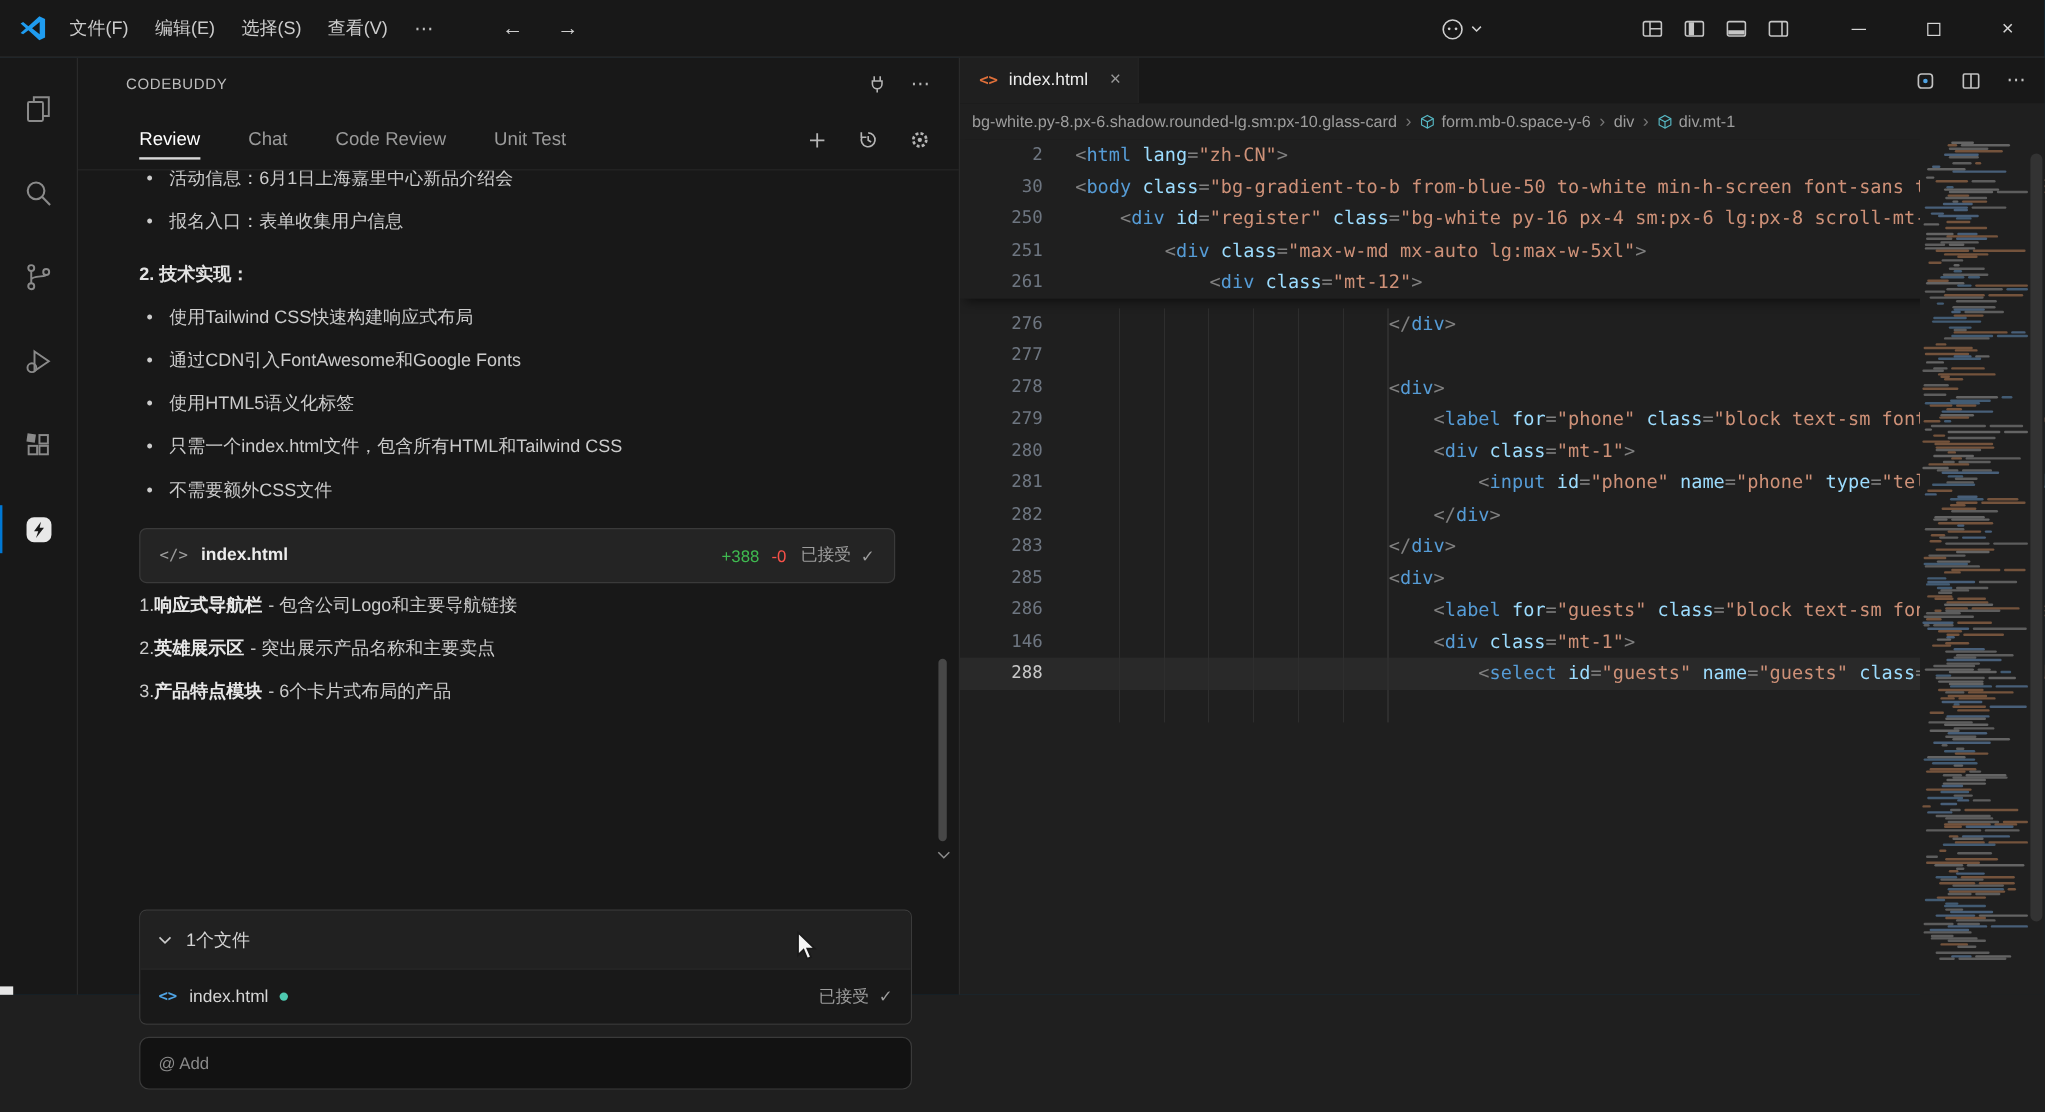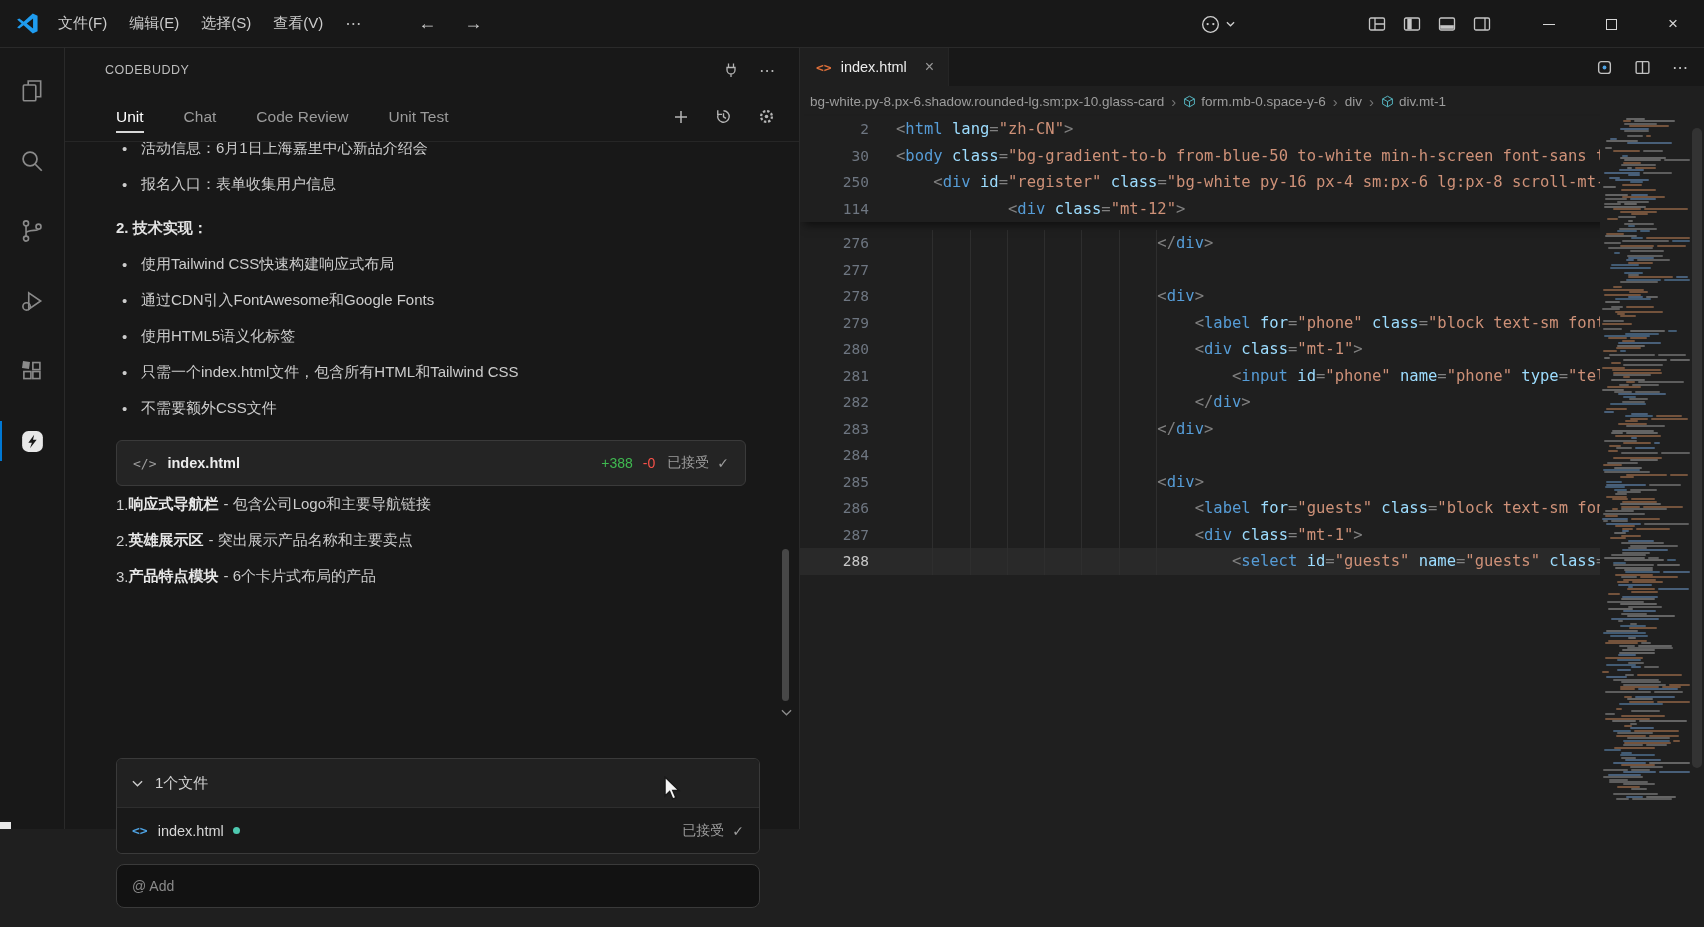--- a/index.html
+++ b/index.html
@@ -234,21 +234,21 @@
         <span>
           <svg width="16" height="16" viewBox="0 0 16 16" fill="none" stroke="currentColor" stroke-width="1.3">
               <path d="M5.5 1.5v4M10.5 1.5v4M4 5.5h8v2.5a4 4 0 0 1-8 0zM8 12v3"></path>
             </svg>
         </span>
         <span>⋯</span>
       </span>
     </div>
 
     <div class="sb-tabs">
-      <span class="sb-tab active">Unit</span>
+      <span class="sb-tab active">Review</span>
       <span class="sb-tab">Chat</span>
       <span class="sb-tab">Code Review</span>
       <span class="sb-tab">Unit Test</span>
       <span class="sb-tab-icons">
         <span>
           <svg width="16" height="16" viewBox="0 0 16 16" fill="none" stroke="currentColor" stroke-width="1.5">
               <path d="M8 2v12M2 8h12"></path>
             </svg>
         </span>
         <span>
@@ -405,38 +405,38 @@
             </svg>
           </span>
         <span>div.mt-1</span>
       </span>
     </div>
 
     <div class="ed-sticky" id="sticky-lines">
         <div class="code-row"><span class="ln">2</span><span class="cl"><span class="tk-pu">&lt;</span><span class="tk-tg">html</span><span class="tk-pl"> </span><span class="tk-at">lang</span><span class="tk-pu">=</span><span class="tk-st">"zh-CN"</span><span class="tk-pu">&gt;</span></span></div>
         <div class="code-row"><span class="ln">30</span><span class="cl"><span class="tk-pu">&lt;</span><span class="tk-tg">body</span><span class="tk-pl"> </span><span class="tk-at">class</span><span class="tk-pu">=</span><span class="tk-st">"bg-gradient-to-b from-blue-50 to-white min-h-screen font-sans text-gray-900"</span></span></div>
         <div class="code-row"><span class="ln">250</span><span class="cl">    <span class="tk-pu">&lt;</span><span class="tk-tg">div</span><span class="tk-pl"> </span><span class="tk-at">id</span><span class="tk-pu">=</span><span class="tk-st">"register"</span><span class="tk-pl"> </span><span class="tk-at">class</span><span class="tk-pu">=</span><span class="tk-st">"bg-white py-16 px-4 sm:px-6 lg:px-8 scroll-mt-16"</span><span class="tk-pu">&gt;</span></span></div>
-        <div class="code-row"><span class="ln">114</span><span class="cl">            <span class="tk-pu">&lt;</span><span class="tk-tg">div</span><span class="tk-pl"> </span><span class="tk-at">class</span><span class="tk-pu">=</span><span class="tk-st">"mt-12"</span><span class="tk-pu">&gt;</span></span></div>
+        <div class="code-row"><span class="ln">251</span><span class="cl">        <span class="tk-pu">&lt;</span><span class="tk-tg">div</span><span class="tk-pl"> </span><span class="tk-at">class</span><span class="tk-pu">=</span><span class="tk-st">"max-w-md mx-auto lg:max-w-5xl"</span><span class="tk-pu">&gt;</span></span></div>
+        <div class="code-row"><span class="ln">261</span><span class="cl">            <span class="tk-pu">&lt;</span><span class="tk-tg">div</span><span class="tk-pl"> </span><span class="tk-at">class</span><span class="tk-pu">=</span><span class="tk-st">"mt-12"</span><span class="tk-pu">&gt;</span></span></div>
       </div>
 
     <div class="ed-code">
       <div class="guides"></div>
       <div id="code-lines">
           <div class="code-row"><span class="ln">276</span><span class="cl">                            <span class="tk-pu">&lt;/</span><span class="tk-tg">div</span><span class="tk-pu">&gt;</span></span></div>
           <div class="code-row"><span class="ln">277</span><span class="cl"></span></div>
           <div class="code-row"><span class="ln">278</span><span class="cl">                            <span class="tk-pu">&lt;</span><span class="tk-tg">div</span><span class="tk-pu">&gt;</span></span></div>
           <div class="code-row"><span class="ln">279</span><span class="cl">                                <span class="tk-pu">&lt;</span><span class="tk-tg">label</span><span class="tk-pl"> </span><span class="tk-at">for</span><span class="tk-pu">=</span><span class="tk-st">"phone"</span><span class="tk-pl"> </span><span class="tk-at">class</span><span class="tk-pu">=</span><span class="tk-st">"block text-sm font-medium text-gray-700"</span></span></div>
           <div class="code-row"><span class="ln">280</span><span class="cl">                                <span class="tk-pu">&lt;</span><span class="tk-tg">div</span><span class="tk-pl"> </span><span class="tk-at">class</span><span class="tk-pu">=</span><span class="tk-st">"mt-1"</span><span class="tk-pu">&gt;</span></span></div>
           <div class="code-row"><span class="ln">281</span><span class="cl">                                    <span class="tk-pu">&lt;</span><span class="tk-tg">input</span><span class="tk-pl"> </span><span class="tk-at">id</span><span class="tk-pu">=</span><span class="tk-st">"phone"</span><span class="tk-pl"> </span><span class="tk-at">name</span><span class="tk-pu">=</span><span class="tk-st">"phone"</span><span class="tk-pl"> </span><span class="tk-at">type</span><span class="tk-pu">=</span><span class="tk-st">"tel"</span><span class="tk-pl"> </span><span class="tk-at">autocomplete</span></span></div>
           <div class="code-row"><span class="ln">282</span><span class="cl">                                <span class="tk-pu">&lt;/</span><span class="tk-tg">div</span><span class="tk-pu">&gt;</span></span></div>
           <div class="code-row"><span class="ln">283</span><span class="cl">                            <span class="tk-pu">&lt;/</span><span class="tk-tg">div</span><span class="tk-pu">&gt;</span></span></div>
-          <div class="code-row"><span class="ln">284</span><span class="cl"></span></div>
           <div class="code-row"><span class="ln">285</span><span class="cl">                            <span class="tk-pu">&lt;</span><span class="tk-tg">div</span><span class="tk-pu">&gt;</span></span></div>
           <div class="code-row"><span class="ln">286</span><span class="cl">                                <span class="tk-pu">&lt;</span><span class="tk-tg">label</span><span class="tk-pl"> </span><span class="tk-at">for</span><span class="tk-pu">=</span><span class="tk-st">"guests"</span><span class="tk-pl"> </span><span class="tk-at">class</span><span class="tk-pu">=</span><span class="tk-st">"block text-sm font-medium text-gray-700"</span></span></div>
-          <div class="code-row"><span class="ln">287</span><span class="cl">                                <span class="tk-pu">&lt;</span><span class="tk-tg">div</span><span class="tk-pl"> </span><span class="tk-at">class</span><span class="tk-pu">=</span><span class="tk-st">"mt-1"</span><span class="tk-pu">&gt;</span></span></div>
+          <div class="code-row"><span class="ln">146</span><span class="cl">                                <span class="tk-pu">&lt;</span><span class="tk-tg">div</span><span class="tk-pl"> </span><span class="tk-at">class</span><span class="tk-pu">=</span><span class="tk-st">"mt-1"</span><span class="tk-pu">&gt;</span></span></div>
           <div class="code-row current"><span class="ln">288</span><span class="cl">                                    <span class="tk-pu">&lt;</span><span class="tk-tg">select</span><span class="tk-pl"> </span><span class="tk-at">id</span><span class="tk-pu">=</span><span class="tk-st">"guests"</span><span class="tk-pl"> </span><span class="tk-at">name</span><span class="tk-pu">=</span><span class="tk-st">"guests"</span><span class="tk-pl"> </span><span class="tk-at">class</span><span class="tk-pu">=</span><span class="tk-st">"input-field"</span></span></div>
         </div>
     </div>
 
     <div class="minimap" id="minimap">
         <div class="mm-row">
           <div class="mm-bar" style="margin-left: 26px; width: 19px; background: rgb(156, 156, 156);"></div>
         </div>
         <div class="mm-row">
           <div class="mm-bar" style="margin-left: 23px; width: 8px; background: rgb(185, 125, 84);"></div>

